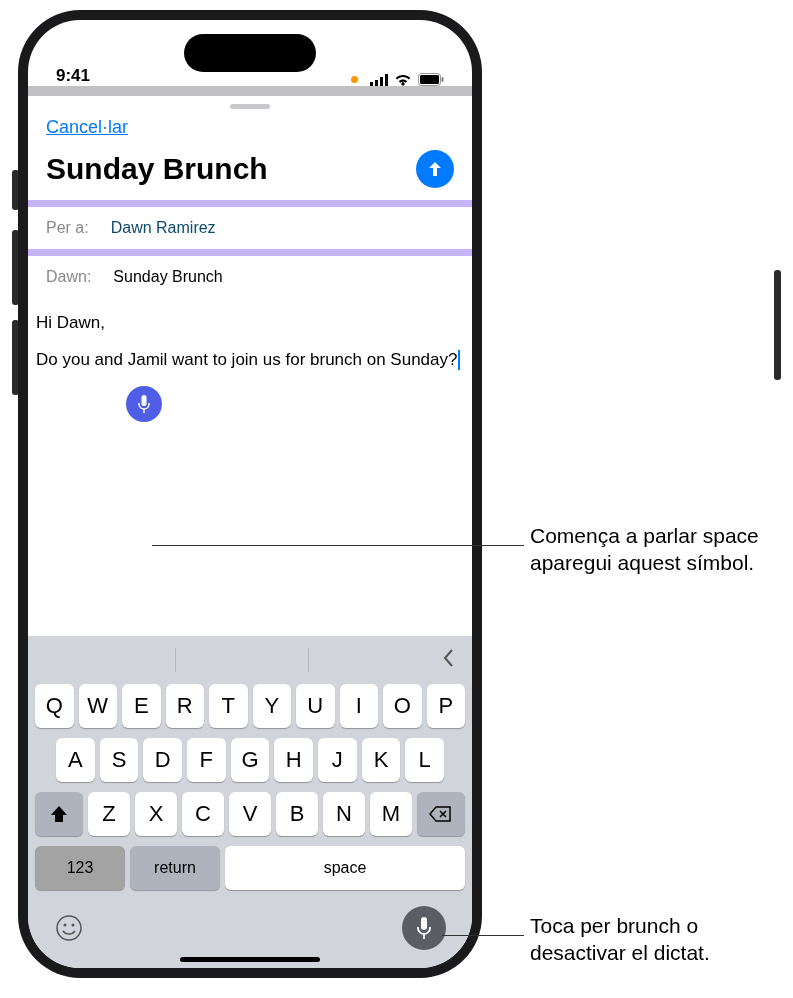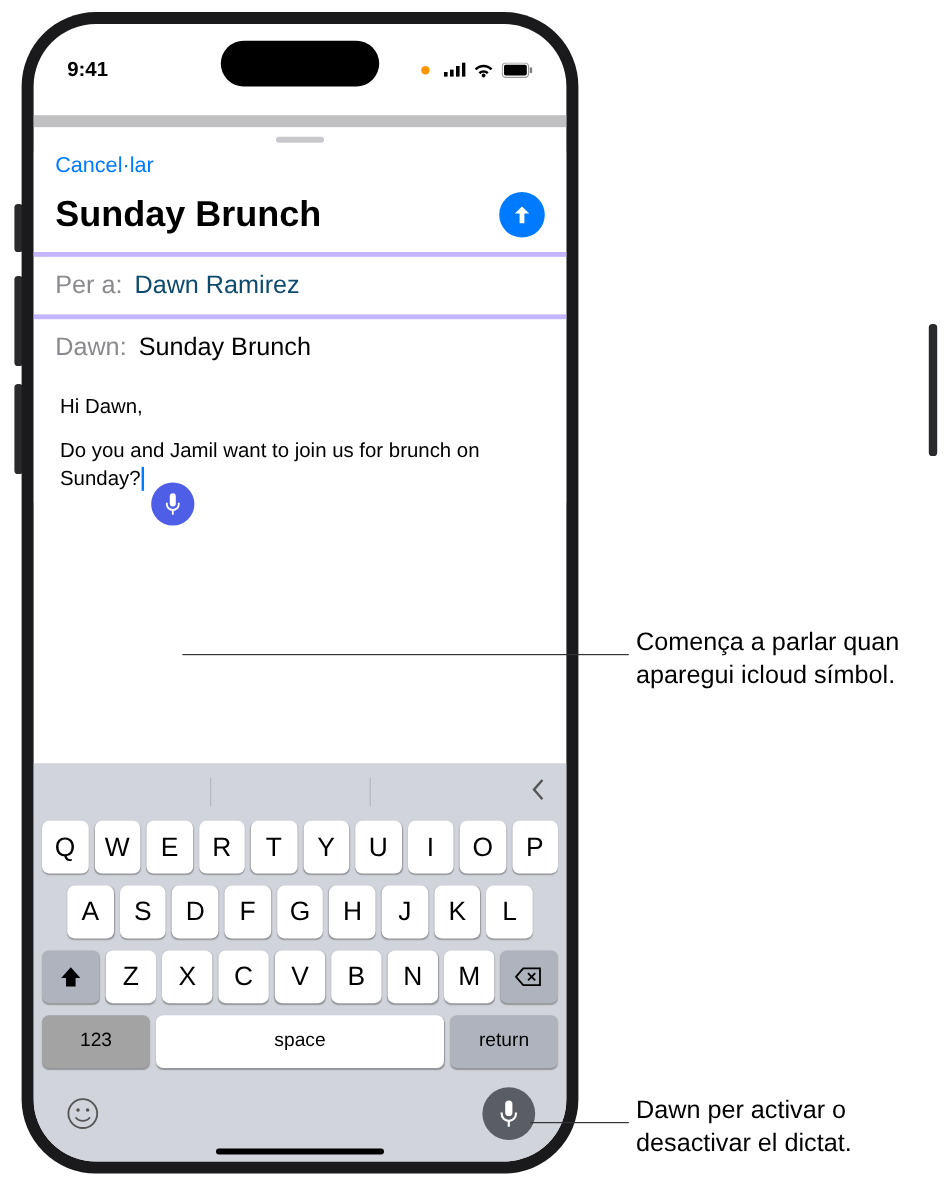--- a/index.html
+++ b/index.html
@@ -38,23 +38,23 @@
     left: 50%;
     transform: translateX(-50%);
     width: 132px;
     height: 38px;
     background: #000;
     border-radius: 20px;
   }
   
   
   .status-bar {
-    height: 76px;
+    height: 66px;
     display: flex;
-    align-items: center;
+    align-items: flex-end;
     justify-content: space-between;
     padding: 0 28px;
     font-weight: 600;
     font-size: 17px;
     color: #000;
     position: relative;
     z-index: 2;
   }
   .status-icons { display: flex; align-items: center; gap: 6px; }
   .dot-orange { width: 7px; height: 7px; background: #ff9500; border-radius: 50%; margin-right: 6px; }
@@ -63,35 +63,35 @@
   .sheet {
     background: #fff;
     border-top-left-radius: 14px;
     border-top-right-radius: 14px;
     margin-top: 2px;
     flex: 1;
   }
   .grabber { width: 40px; height: 5px; background: #c7c7cc; border-radius: 3px; margin: 8px auto 0; }
   
   .cancel-bar { padding: 8px 18px 6px; font-size: 18px; color: #007aff; }
-  .cancel-bar span { cursor: default; }
+  .cancel-bar span { cursor: default; text-decoration: underline; }
   
   .title-row { display: flex; align-items: center; justify-content: space-between; padding: 6px 18px 12px; }
   .title-text { font-size: 30px; font-weight: 700; color: #000; }
   .send-btn {
     width: 38px; height: 38px; border-radius: 50%;
     background: #007aff; display: flex; align-items: center; justify-content: center;
   }
   
-  .field-row { padding: 12px 18px; border-top: 4px solid #c4b5fd; font-size: 21px; display: flex; gap: 10px; }
+  .field-row { padding: 12px 18px; border-top: 7px solid #c4b5fd; font-size: 16px; display: flex; gap: 22px; }
   .field-label { color: #8a8a8e; }
   .field-val { color: #000; }
   .field-link { color: #0c4a6e; }
   
-  .body-area { padding: 14px 22px 8px; font-size: 17px; line-height: 1.35; color: #000; position: relative; }
+  .body-area { padding: 14px 8px 8px; font-size: 17px; line-height: 1.35; color: #000; position: relative; }
   .body-line1 { margin-bottom: 14px; }
   .cursor { display: inline-block; width: 2px; height: 20px; background: #007aff; vertical-align: middle; margin-left: 1px; }
   
   .dictation-bubble {
     position: absolute;
     left: 98px;
     top: 88px;
     width: 36px; height: 36px;
     background: #4f5ee6;
     border-radius: 18px;
@@ -262,22 +262,22 @@
         <div class="key">M</div>
         <div class="key key-special">
           <svg width="24" height="18" viewBox="0 0 24 18">
               <path d="M7 2L1 9l6 7h14V2H7z" fill="none" stroke="#000" stroke-width="1.5"></path>
               <path d="M11 6l6 6M17 6l-6 6" stroke="#000" stroke-width="1.5"></path>
             </svg>
         </div>
       </div>
       <div class="kb-bottom">
         <div class="key key-123">123</div>
+        <div class="key key-return">return</div>
         <div class="key key-space">space</div>
-        <div class="key key-return">return</div>
       </div>
       <div class="kb-footer">
         <div class="kb-emoji">
           <svg width="28" height="28" viewBox="0 0 28 28">
               <circle cx="14" cy="14" r="12" fill="none" stroke="#555" stroke-width="1.5"></circle>
               <circle cx="10" cy="11" r="1.5" fill="#555"></circle>
               <circle cx="18" cy="11" r="1.5" fill="#555"></circle>
               <path d="M8 17c1.5 2 3.5 3 6 3s4.5-1 6-3" stroke="#555" stroke-width="1.5" fill="none"></path>
             </svg>
         </div>
@@ -289,16 +289,16 @@
             </svg>
         </div>
       </div>
     </div>
 
     <div class="home-ind"></div>
   </div>
 </div>
 
 <div class="callout-line line-1"></div>
-<div class="callout callout-1">Comença a parlar quan aparegui icloud símbol.</div>
+<div class="callout callout-1">Comença a parlar space aparegui aquest símbol.</div>
 
 <div class="callout-line line-2"></div>
-<div class="callout callout-2">Dawn per activar o desactivar el dictat.</div>
+<div class="callout callout-2">Toca per brunch o desactivar el dictat.</div>
 
 </body></html>

